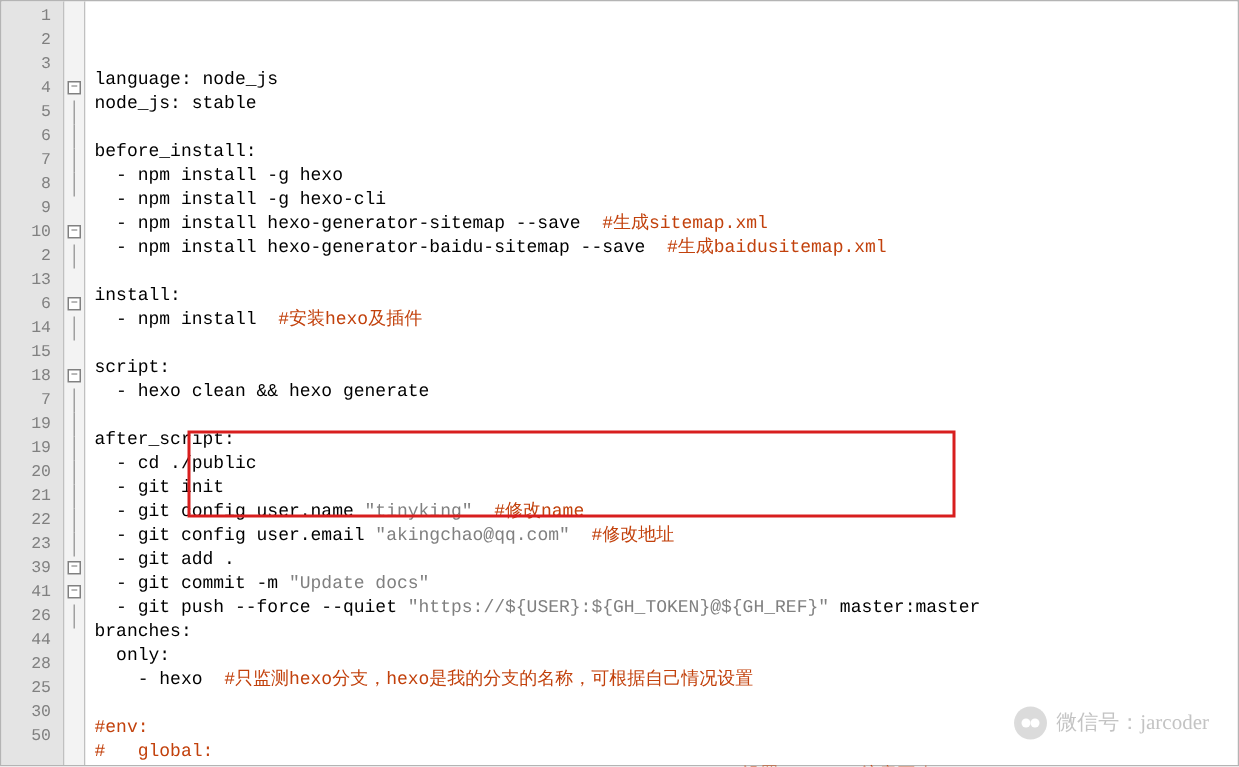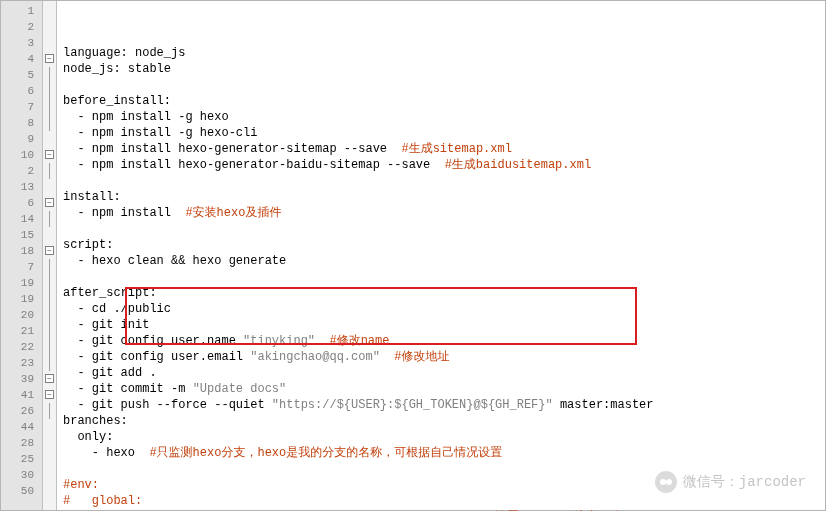--- a/index.html
+++ b/index.html
@@ -87,21 +87,21 @@
   }
   .watermark {
     position: absolute;
     right: 20px;
     bottom: 18px;
     display: flex;
     align-items: center;
     gap: 6px;
     color: #b0b0b0;
     font-size: 14px;
-    font-family: Liberation Mono, monospace;
+    font-family: Liberation Serif, serif;
     opacity: 0.75;
     z-index: 10;
   }
   .watermark .wm-icon {
     width: 22px;
     height: 22px;
     border-radius: 50%;
     background: #d0d0d0;
     position: relative;
   }

